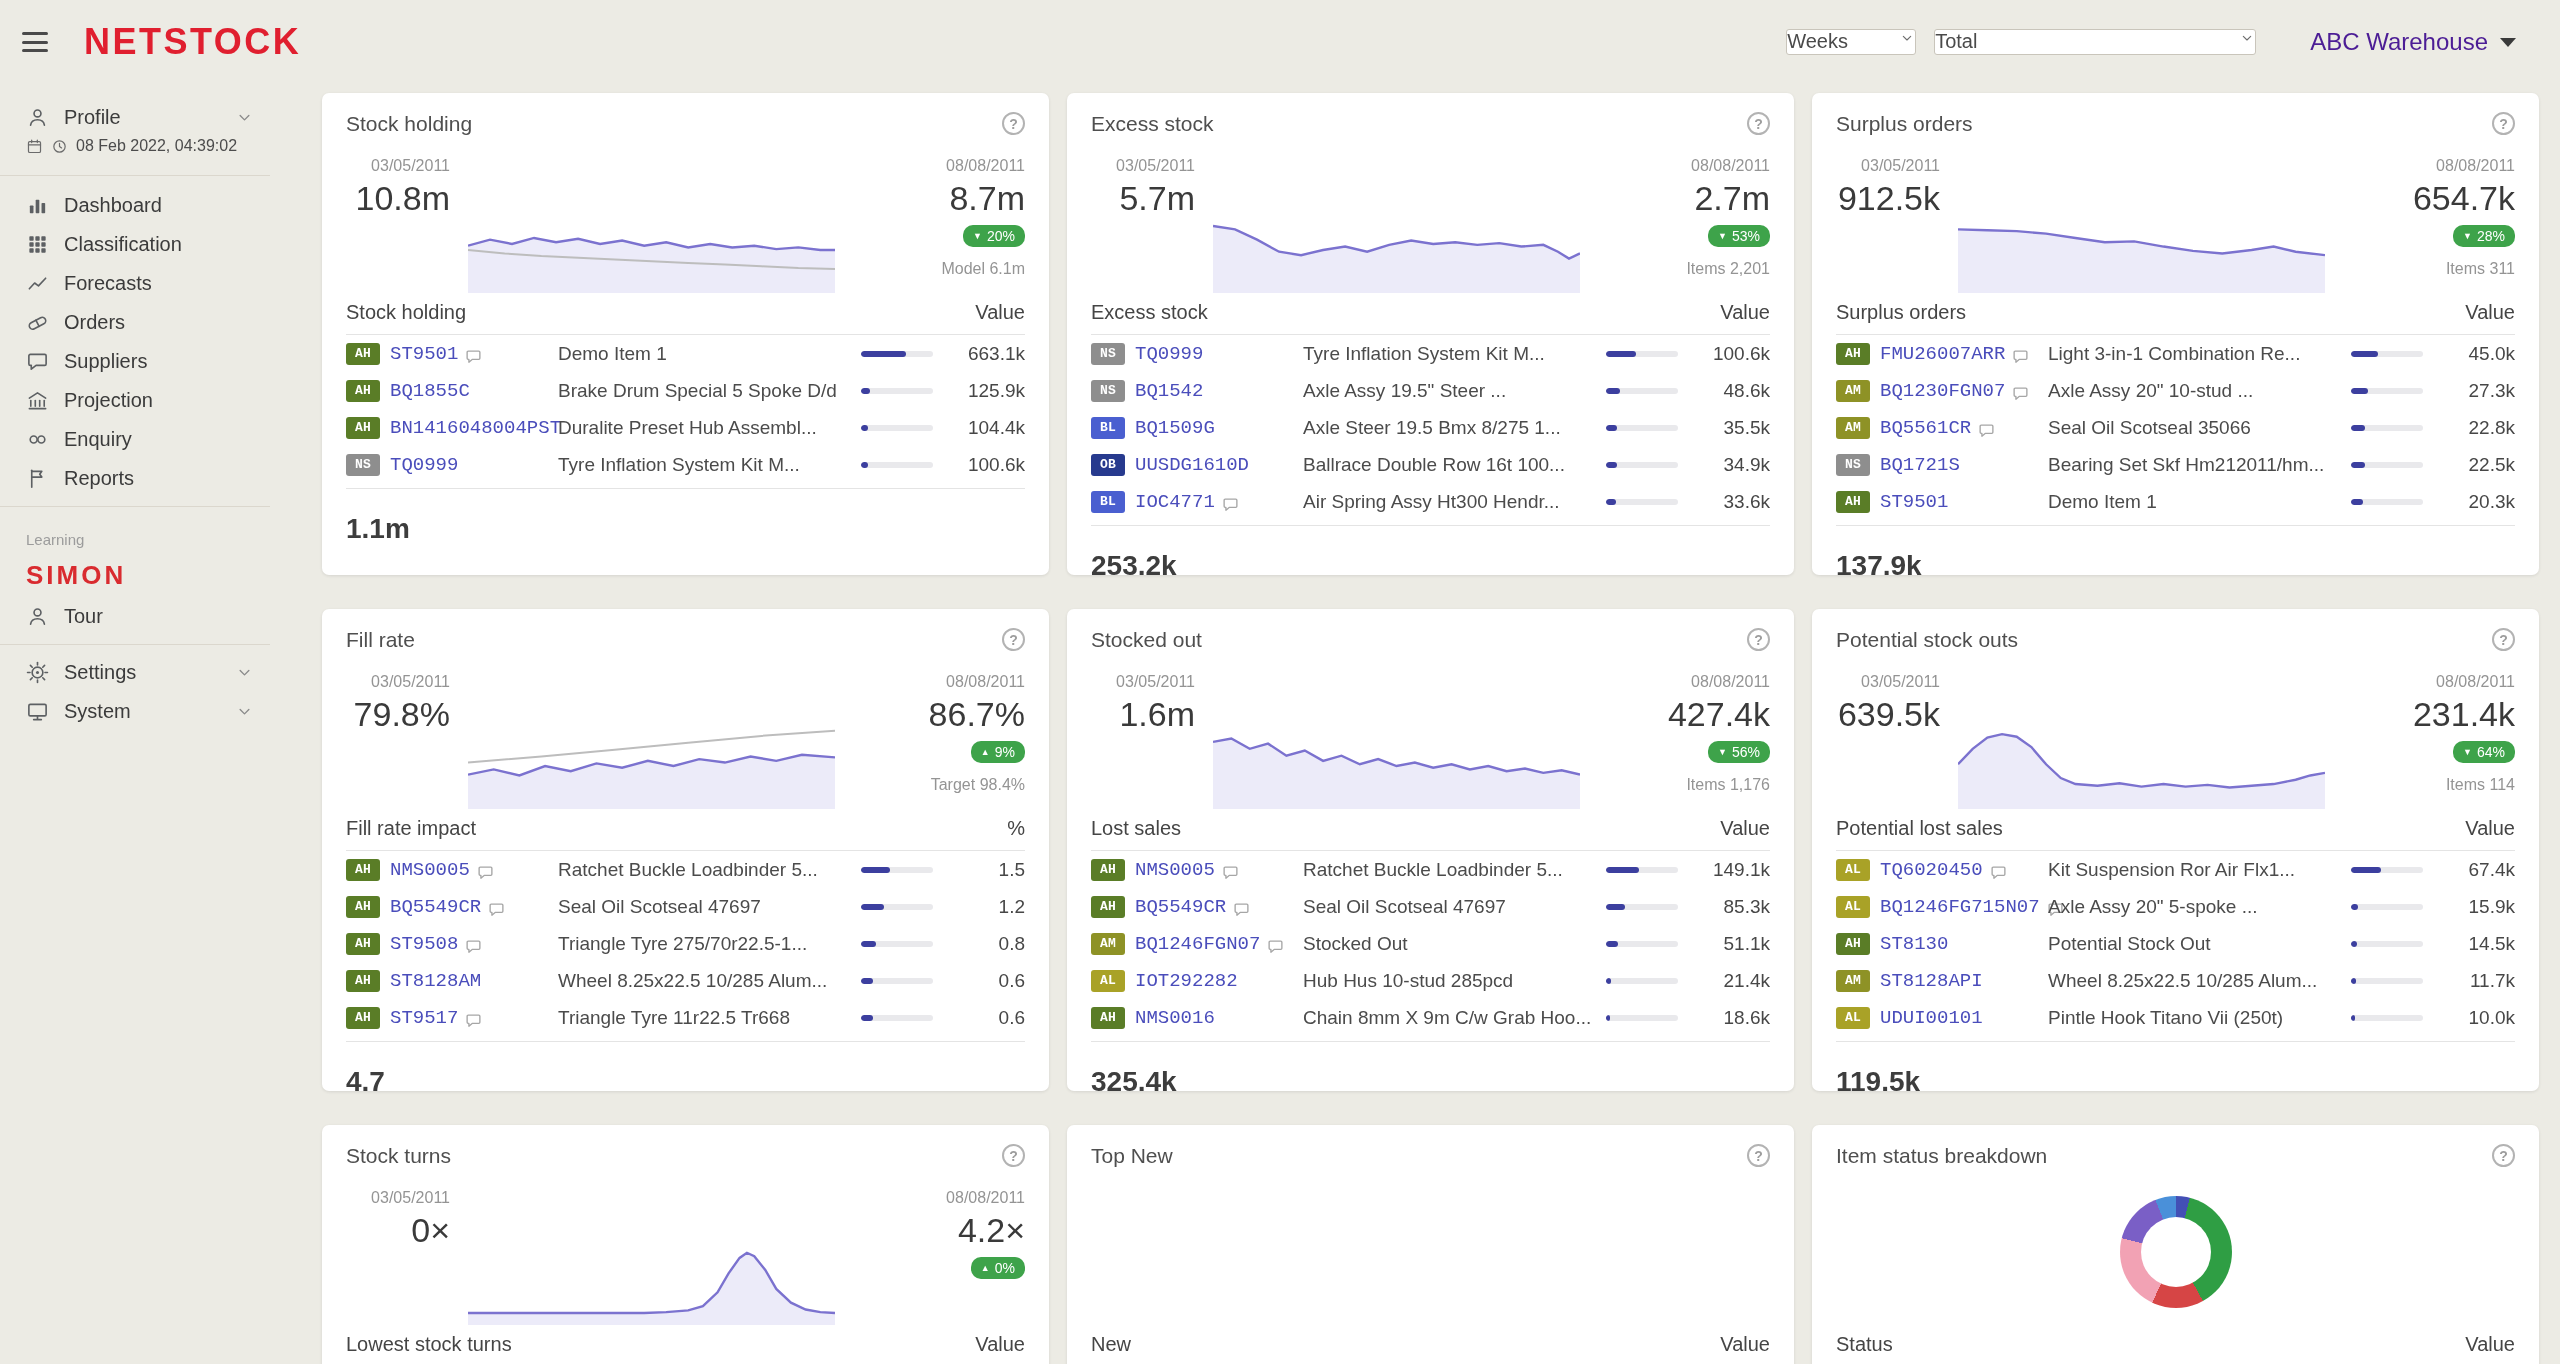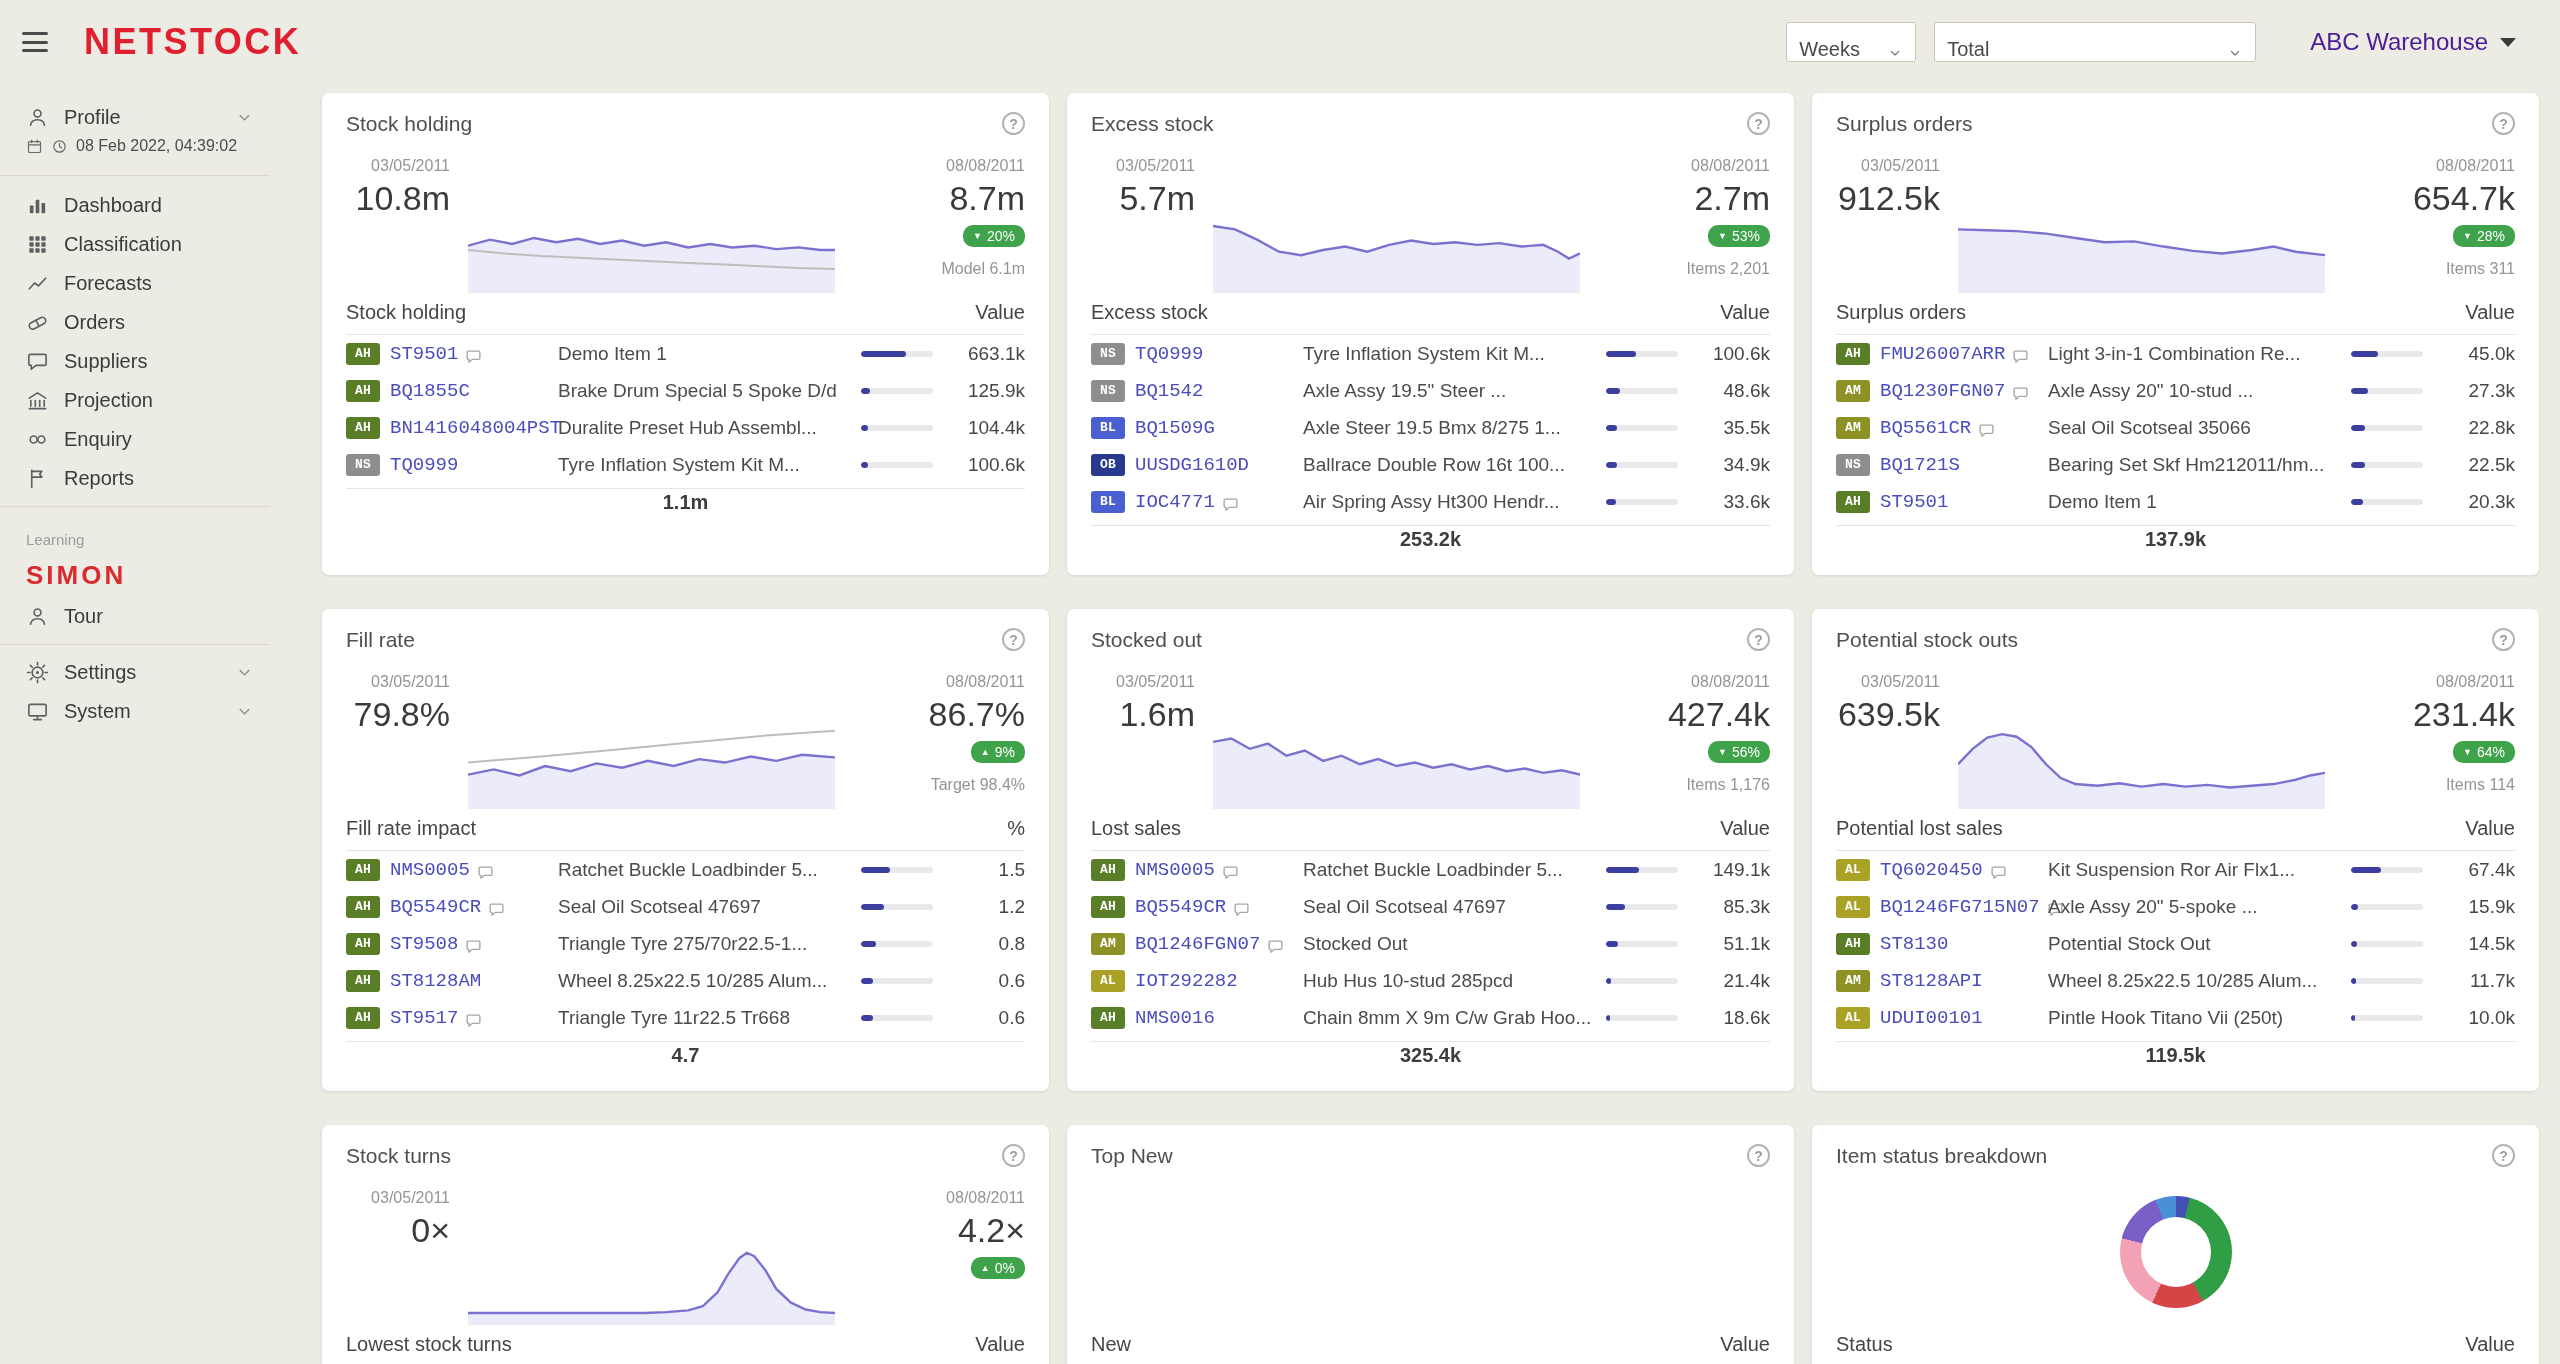--- a/index.html
+++ b/index.html
@@ -6,21 +6,21 @@
   html,body { width:2560px; height:1364px; overflow:hidden; }
   body { background:#ecebe4; font-family:"Liberation Sans", sans-serif; position:relative; color:#3b3b3b; }
 
   
   .topbar { position:absolute; left:0; top:0; width:100%; height:84px; display:flex; align-items:center; justify-content:space-between; padding:0 44px 0 22px; }
   .tb-left { display:flex; align-items:center; }
   .hamburger { width:26px; height:20px; display:flex; flex-direction:column; justify-content:space-between; background:none; border:none; cursor:pointer; }
   .hamburger span { display:block; height:3px; background:#4a4a4a; border-radius:2px; }
   .brand { color:#e01f2f; font-size:36px; font-weight:800; letter-spacing:2.5px; margin-left:36px; }
   .tb-right { display:flex; align-items:center; gap:18px; }
-  .select { height:40px; background:#fff; border:1px solid #c9c5bb; border-radius:3px; display:flex; align-items:flex-end; justify-content:space-between; padding:0 12px; font-size:20px; color:#4a4a4a; width:130px; cursor:pointer; }
+  .select { height:26px; background:#fff; border:1px solid #c9c5bb; border-radius:3px; display:flex; align-items:flex-start; justify-content:space-between; padding:0 0; font-size:20px; color:#4a4a4a; width:130px; cursor:pointer; }
   .select.wide { width:322px; }
   .select .chev-icon { width:16px; height:16px; color:#6e6e6e; display:inline-flex; }
   .warehouse { display:flex; align-items:center; gap:12px; font-size:24px; font-weight:500; color:#4c1d95; margin-left:36px; cursor:pointer; }
   .tri { width:0; height:0; border-left:8px solid transparent; border-right:8px solid transparent; border-top:9px solid #3a3a3a; }
 
   
   .sidebar { position:absolute; left:0; top:84px; width:270px; bottom:0; padding-top:14px; font-size:20px; }
   .side-row { display:flex; align-items:center; gap:15px; padding:8px 16px 8px 26px; cursor:pointer; }
   .side-row .lbl { color:#3b3b3b; }
   .s-icon { width:23px; height:23px; color:#5d6063; display:inline-flex; flex:none; }
@@ -60,21 +60,21 @@
   .thead { display:flex; justify-content:space-between; font-size:20px; color:#454545; font-weight:500; padding:6px 0 10px; border-bottom:1px solid #e4e4e4; }
   .trow { display:flex; align-items:center; height:37px; font-size:19px; }
   .idcol { width:212px; flex:none; display:flex; align-items:flex-end;font-family:Liberation Mono, monospace; }
   .cls { width:34px; height:22px; border-radius:3px; color:#fff; font-size:13px; font-weight:700; display:inline-flex; align-items:center; justify-content:center; flex:none; letter-spacing:.3px; }
   .code { color:#4a4dbb; margin-left:10px; text-decoration:none; white-space:nowrap; cursor:pointer; }
   .chat-ic { margin-left:7px; color:#a6a6a6; display:inline-flex; flex:none; }
   .desc { flex:1; color:#4b4b4b; white-space:nowrap; overflow:hidden; text-overflow:ellipsis; }
   .bar { width:72px; height:6px; background:#e9e9ec; border-radius:3px; flex:none; margin-left:12px; margin-right:20px; position:relative; overflow:hidden; }
   .bar > span { position:absolute; left:0; top:0; bottom:0; background:#3c3f9f; border-radius:3px; }
   .val { width:72px; text-align:right; color:#474747; flex:none; }
-  .tfoot { text-align:center; font-size:20px; color:#3d3d3d; font-weight:700; border-top:1px solid #e4e4e4; margin-top:5px; padding-top:2px; }
+  .tfoot { text-align:left; font-size:28px; color:#3d3d3d; font-weight:700; border-top:1px solid #e4e4e4; margin-top:5px; padding-top:24px; }
 </style>
 </head>
 <body>
 
 <header class="topbar">
   <div class="tb-left">
     <button class="hamburger">
         <span></span>
         <span></span>
         <span></span>

